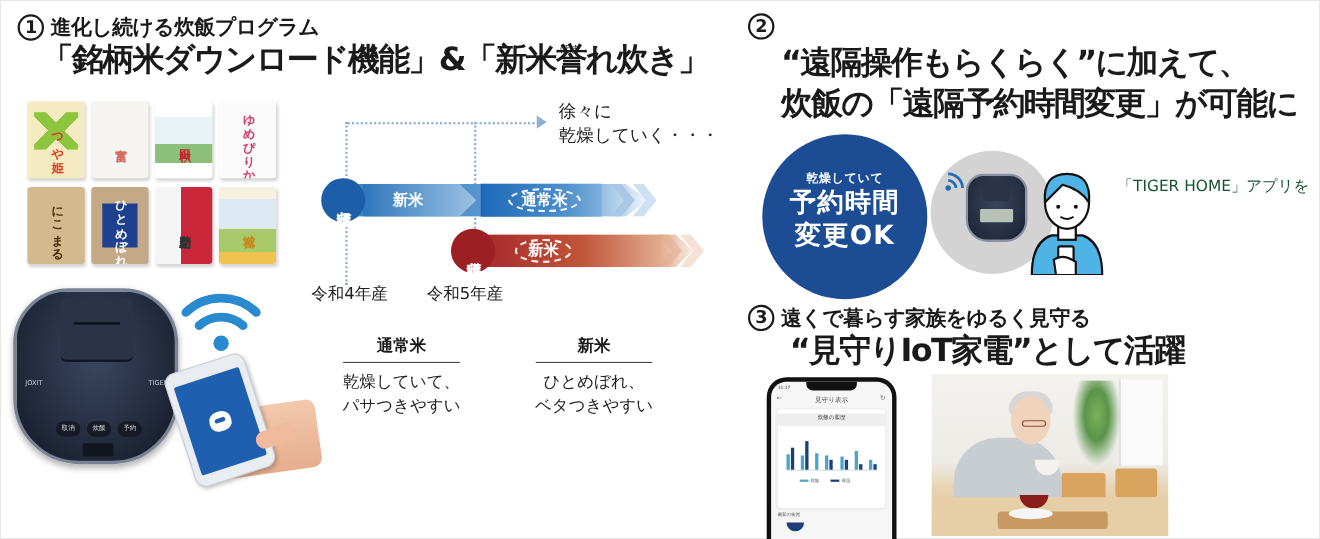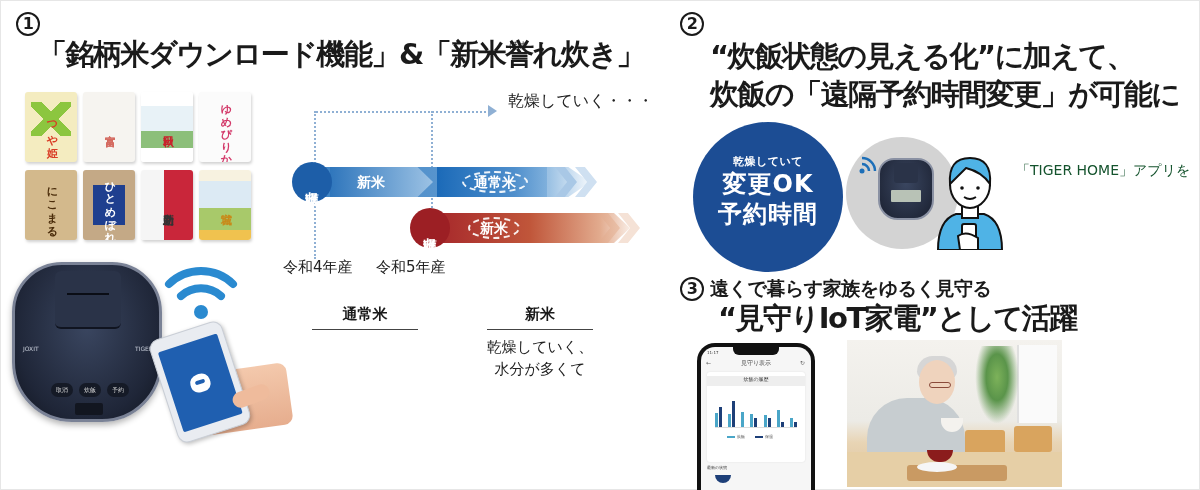--- a/index.html
+++ b/index.html
@@ -116,20 +116,21 @@
   .photo .bowlr { position: absolute; left: 80px; top: 110px; width: 26px; height: 12px; background: #8b1c1c; border-radius: 0 0 12px 12px; }
   .photo .plate { position: absolute; left: 70px; top: 122px; width: 40px; height: 10px; background: #f6f6f6; border-radius: 50%; }
 </style>
 </head>
 <body>
 
 <div class="frame"></div>
 
 <div class="sec-sub" style="left:16px; top:12px;">
   <span class="num-circle">1</span>
+  <span>進化し続ける炊飯プログラム</span>
 </div>
 <div class="sec-title" style="left:38px; top:36px;">
   <span>「銘柄米ダウンロード機能」&amp;「新米</span><span style="position:relative;"><span class="ruby" style="left:4px; top:-10px;">ほま</span><span>誉</span></span><span>れ炊き」</span>
 </div>
 
 <div class="bags">
   <div class="bag b1">
       <span>つや姫</span>
     </div>
   <div class="bag b2">
@@ -177,63 +178,66 @@
     <div class="logo"></div>
   </div>
 </div>
 <div class="hand-thumb"></div>
 
 <div class="dotline-h" style="left:316px; top:111px; width:174px;"></div>
 <div class="tri-right" style="left:488px; top:105px;"></div>
 <div class="dotline-v" style="left:314px; top:111px; height:148px;"></div>
 <div class="dotline-v" style="left:431px; top:111px; height:100px;"></div>
 <div class="dry-text">
+  <div>徐々に</div>
   <div>乾燥していく・・・</div>
 </div>
 
 <div class="bar-blue"></div>
 <div class="seg-new"></div>
 <div class="seg-normal"></div>
 <div class="chev" style="left:555px; top:167px; background:#a9c8e6;"></div>
 <div class="chev" style="left:575px; top:167px; background:#cfe0f1;"></div>
 <div class="chev" style="left:598px; top:213px; background:#ecc9b3;"></div>
 <div class="chev" style="left:618px; top:213px; background:#f5e2d6;"></div>
 
 <div class="bar-red"></div>
 <div class="harvest blue">収穫</div>
 <div class="harvest red">収穫</div>
 <div class="bar-label" style="left:357px; top:167px;">新米</div>
 <div class="bar-label" style="left:462px; top:167px;"><span class="dash-oval">通常米</span></div>
 <div class="bar-label" style="left:468px; top:213px;"><span class="dash-oval">新米</span></div>
 <div class="year" style="left:283px;">令和4年産</div>
-<div class="year" style="left:376px;">令和5年産</div>
+<div class="year" style="left:388px;">令和5年産</div>
 
 <div class="compare" style="left:300px;">
   <div class="ch">通常米</div>
   <div class="cd">
+    <div>乾燥していて、</div>
+    <div>パサつきやすい</div>
   </div>
 </div>
 <div class="compare" style="left:475px;">
   <div class="ch">新米</div>
   <div class="cd">
-    <div>乾燥していく、</div>
-    <div>水分が多くて</div>
+    <div>ひとめぼれ、</div>
+    <div>ベタつきやすい</div>
   </div>
 </div>
 
 <div class="sec-sub" style="left:680px; top:12px;">
   <span class="num-circle">2</span>
 </div>
-<div class="sec-title" style="left:710px; top:38px;">“炊飯状態の見える化”に加えて、</div>
+<div class="sec-title" style="left:710px; top:38px;">“遠隔操作もらくらく”に加えて、</div>
 <div class="sec-title" style="left:710px; top:76px;">炊飯の「遠隔予約時間変更」が可能に</div>
 
 <div class="badge-circle">
   <div class="s">乾燥していて</div>
+  <div class="b">予約時間</div>
   <div class="b">変更OK</div>
-  <div class="b">予約時間</div>
 </div>
 <div class="gray-circle"></div>
 <svg class="mini-wifi" viewBox="0 0 22 22">
   <circle cx="4" cy="18" r="2.5" fill="#1d6fb8"></circle>
   <path d="M4 11 A7 7 0 0 1 11 18" stroke="#1d6fb8" stroke-width="2.5" fill="none"></path>
   <path d="M4 5 A13 13 0 0 1 17 18" stroke="#1d6fb8" stroke-width="2.5" fill="none"></path>
 </svg>
 <div class="mini-cooker">
   <div class="ml"></div>
     <div class="md"></div>

